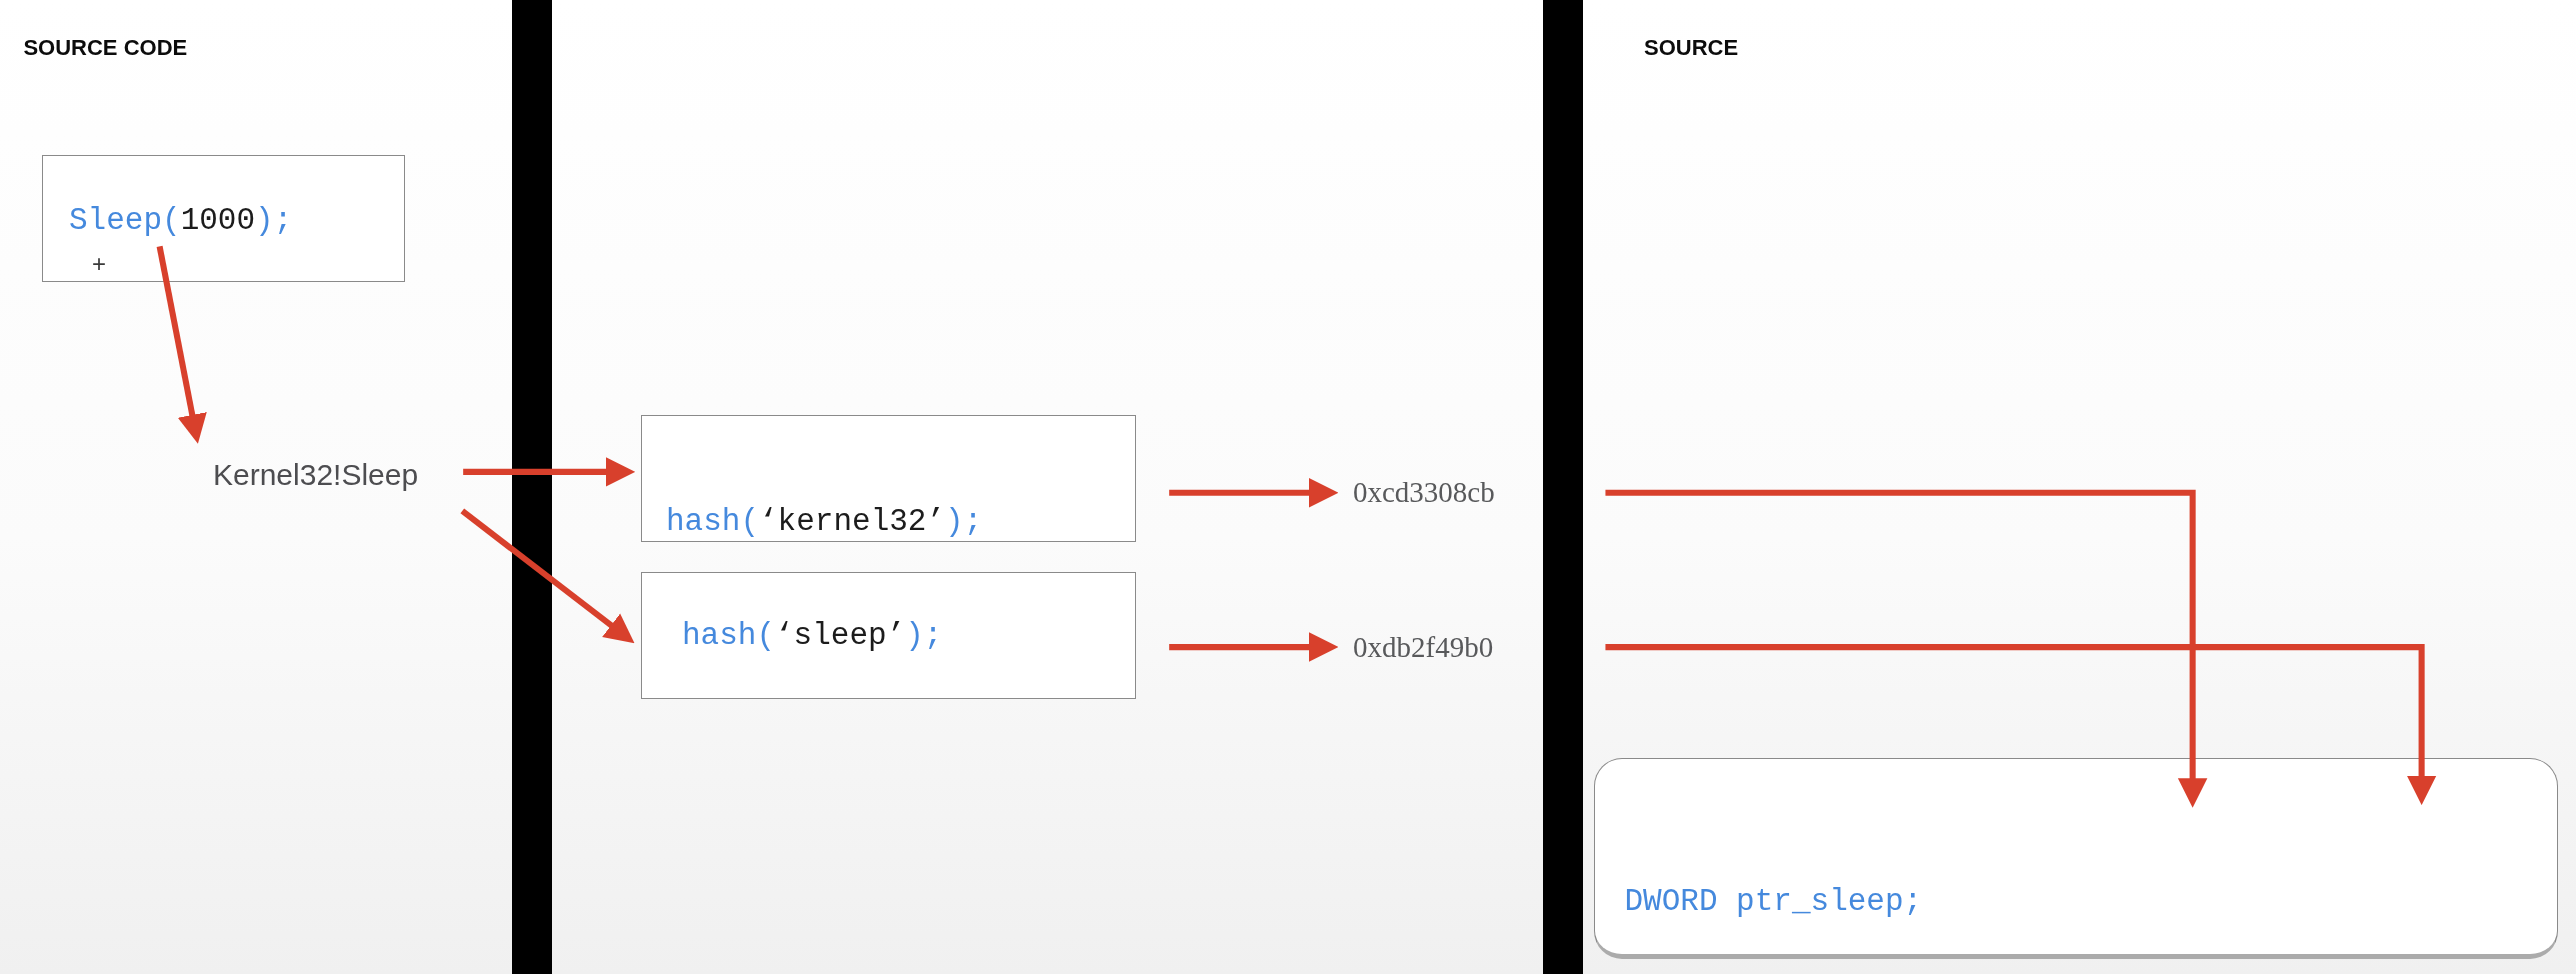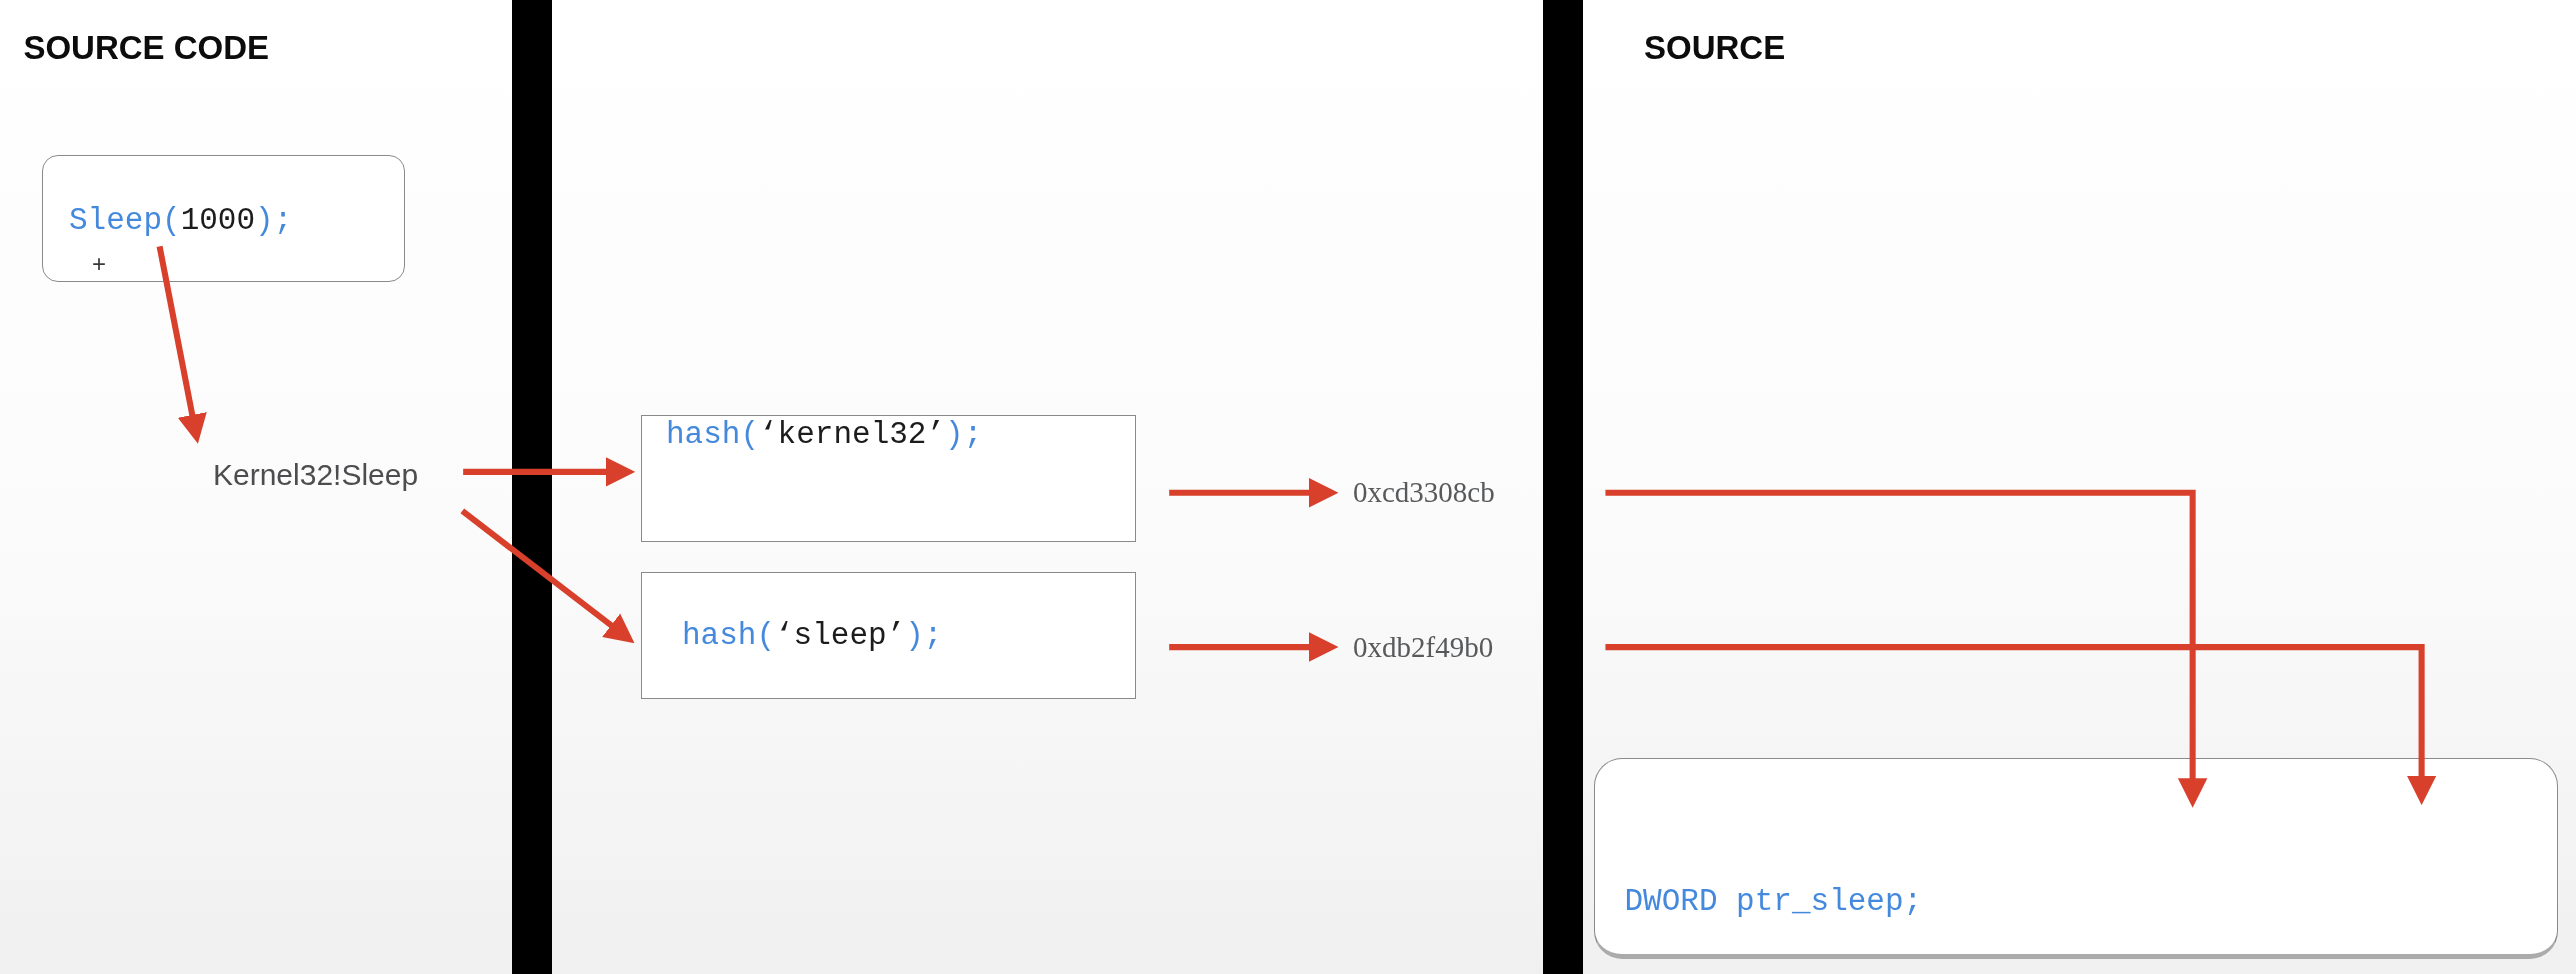--- a/index.html
+++ b/index.html
@@ -22,38 +22,38 @@
   }
   .divider{
     position:absolute;top:0;bottom:0;width:40px;
     background:var(--divider);
     z-index:1;
   }
   .divider.d1{left:512px;}
   .divider.d2{left:1543px;}
   .hdr{
     position:absolute;top:29.5px;
-    font-size:33px;font-weight:bold;line-height:35px;
+    font-size:22px;font-weight:bold;line-height:35px;
     color:var(--header);
     letter-spacing:0px;
     z-index:2;
     white-space:nowrap;
   }
   .hdr.h-source{left:23.4px;}
   .hdr.h-compiler{left:596px;}
   .hdr.h-binary{left:1644px;}
   .box{
     position:absolute;
     background:#ffffff;
     border:1.7px solid var(--box-border);
     box-sizing:border-box;
     z-index:2;
   }
-  .sleep-box{left:42px;top:155px;width:363px;height:127px;border-radius:16px;}
-  .hash-box-1{left:641px;top:415px;width:495px;height:127px;display:flex;align-items:flex-start;padding-left:24px;}
+  .sleep-box{left:42px;top:155px;width:363px;height:127px;}
+  .hash-box-1{left:641px;top:415px;width:495px;height:127px;display:flex;align-items:flex-end;padding-left:24px;}
   .hash-box-2{left:641px;top:572px;width:495px;height:127px;display:flex;align-items:center;padding-left:40px;}
   .binary-box{left:1594px;top:758px;width:964px;height:201px;border-bottom-width:5.2px;border-bottom-color:#ababab;border-radius:28px;}
   .code{
     font-family:"Liberation Mono","DejaVu Sans Mono",monospace;
     font-size:31px;line-height:38px;
     white-space:pre;
   }
   .tk-blue{color:var(--blue);}
   .tk-black{color:var(--code-black);}
   .sleep-code{position:absolute;left:26px;top:46px;}

